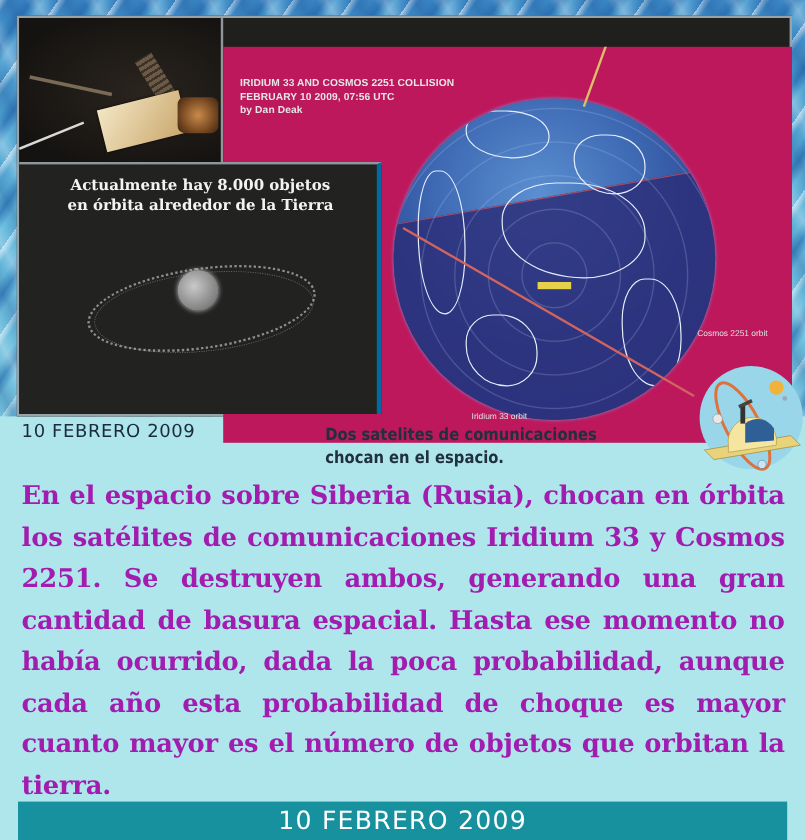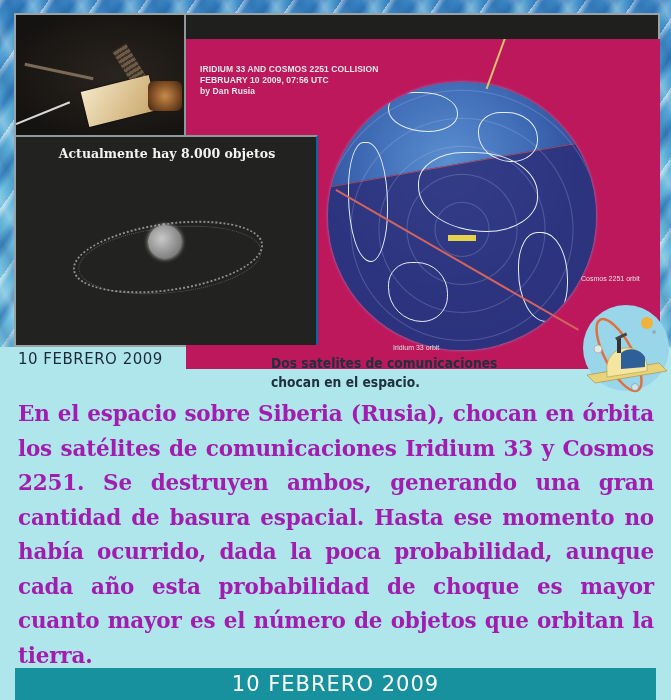--- a/index.html
+++ b/index.html
@@ -111,21 +111,21 @@
     .orbit-label {
       position: absolute;
       font-family: "Liberation Sans", sans-serif;
       font-size: 7px; color: #e0e0e0;
     }
     
     .photo-debris {
       position: absolute; left: 16px; top: 135px; width: 302px; height: 210px;
       background: #222320;
       border-top: 2px solid #8f979b;
-      border-right: 2px solid #0369a1;
+      border-right: 4px solid #0369a1;
       overflow: hidden;
     }
     .debris-caption {
       position: absolute; left: 0; top: 8px; width: 302px; text-align: center;
       font-family: "DejaVu Serif", serif;
       font-weight: bold; font-size: 12.5px; color: #f3f3f3; line-height: 17px;
     }
     .debris-ring {
       position: absolute; left: 56px; top: 86px; width: 192px; height: 68px;
       border-radius: 50%;
@@ -193,21 +193,21 @@
   <div class="sat-wing"></div>
   <div class="sat-panel"></div>
   <div class="sat-body"></div>
   <div class="sat-beam"></div>
 </div>
 
 <div class="photo-collision">
   <div class="collision-title">
     <div>IRIDIUM 33 AND COSMOS 2251 COLLISION</div>
     <div>FEBRUARY 10 2009, 07:56 UTC</div>
-    <div>by Dan Rusia</div>
+    <div>by Dan Deak</div>
   </div>
   <div class="globe">
     <div class="globe-dark"></div>
     <div class="globe-grid"></div>
     <div class="continent" style="left:60px; top:10px; width:70px; height:40px;"></div>
     <div class="continent" style="left:150px; top:30px; width:60px; height:50px;"></div>
     <div class="continent" style="left:20px; top:60px; width:40px; height:120px;"></div>
     <div class="continent" style="left:90px; top:70px; width:120px; height:80px;"></div>
     <div class="continent" style="left:190px; top:150px; width:50px; height:90px;"></div>
     <div class="continent" style="left:60px; top:180px; width:60px; height:60px;"></div>
@@ -215,20 +215,21 @@
   <div class="orbit-iridium" style="left:300px; top:50px; transform:rotate(200deg);"></div>
   <div class="orbit-cosmos" style="left:150px; top:150px; width:280px; transform:rotate(30deg);"></div>
   <div class="collision-mark" style="left:262px; top:196px;"></div>
   <div class="orbit-label" style="left:395px; top:236px;">Cosmos 2251 orbit</div>
   <div class="orbit-label" style="left:207px; top:305px;">Iridium 33 orbit</div>
 </div>
 
 <div class="photo-debris">
   <div class="debris-caption">
     <div>Actualmente hay 8.000 objetos</div>
+    <div>en órbita alrededor de la Tierra</div>
   </div>
   <div class="debris-ring2"></div>
   <div class="debris-ring"></div>
   <div class="debris-earth"></div>
 </div>
 
 <div class="date-left">10 FEBRERO 2009</div>
 <div class="headline">
   <div>Dos satelites de comunicaciones</div>
   <div>chocan en el espacio.</div>

